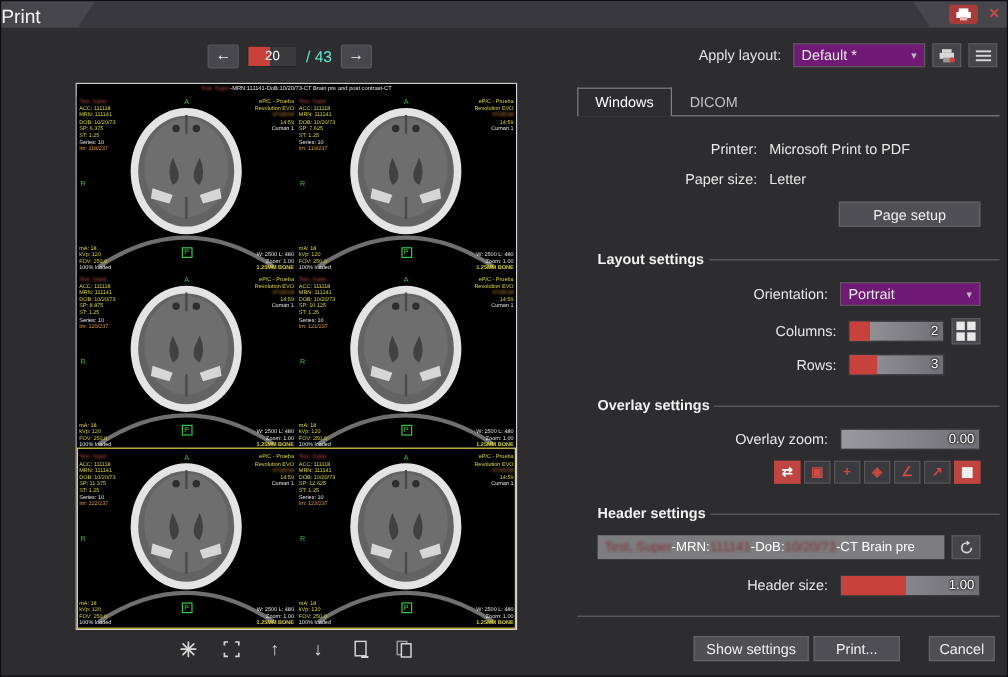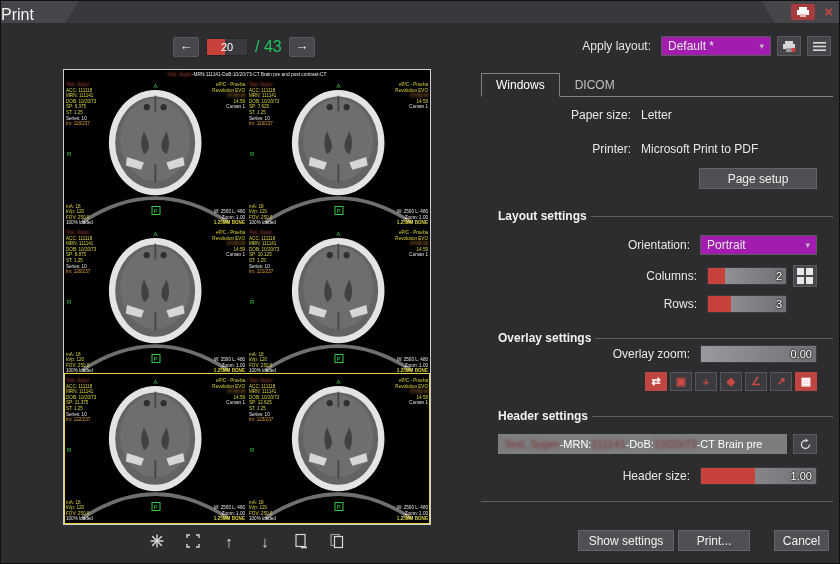--- a/index.html
+++ b/index.html
@@ -13,24 +13,24 @@
   .tb-btns{position:absolute;right:6px;top:3px;display:flex;align-items:center;gap:9px;}
   .tb-redicon{width:24px;height:16px;background:#a83c3c;border-radius:2px;display:flex;align-items:center;justify-content:center;}
   .tb-close{color:#c24a47;font-size:15px;font-weight:bold;line-height:16px;cursor:default;}
   
   .pagination{position:absolute;left:172px;top:36px;display:flex;align-items:center;gap:7px;}
   .nav-btn{width:24px;height:18px;background:#47474c;border:1px solid #57575c;border-radius:2px;
            color:#eee;text-align:center;line-height:16px;font-size:13px;}
   .page-slider{width:40px;height:16px;background:#3a3a3e;border:1px solid #27272a;position:relative;}
   .page-slider .fill{position:absolute;left:0;top:0;bottom:0;background:#c9413b;}
   .page-slider .val{position:relative;text-align:center;font-size:11px;line-height:16px;color:#fff;}
-  .page-total{font-size:16px;color:#22c55e;}
+  .page-total{font-size:13px;color:#5eead4;}
   .apply{position:absolute;top:35px;right:8px;display:flex;align-items:center;gap:6px;}
   .apply-label{font-size:12px;color:#e4e4e4;margin-right:4px;}
-  .select{height:20px;background:#a21caf;border:1px solid #5a5a5e;display:flex;align-items:center;
+  .select{height:20px;background:#701a75;border:1px solid #5a5a5e;display:flex;align-items:center;
           justify-content:space-between;padding:0 6px;font-size:12px;color:#e8e8e8;box-sizing:border-box;}
   .apply .select{width:110px;}
   .chev{color:#bbb;font-size:9px;margin-left:6px;}
   .icon-btn{width:24px;height:20px;background:#45454a;border:1px solid#5a5a5e;display:flex;align-items:center;justify-content:center;box-sizing:border-box;}
   
   .page{position:absolute;left:62px;top:68px;width:368px;height:456px;background:#000;border:1px solid #cfcfcf;box-sizing:border-box;}
   .page-header{height:10px;text-align:center;font-size:4.8px;line-height:9px;color:#e8e8e8;white-space:nowrap;overflow:hidden;}
   .cells{display:grid;grid-template-columns:1fr 1fr;grid-template-rows:repeat(3,1fr);height:444px;}
   .cell{position:relative;overflow:hidden;background:#000;}
   .brain{position:absolute;left:4%;top:2%;width:92%;height:96%;}
@@ -77,21 +77,21 @@
   .slider{height:18px;background:linear-gradient(to right,#9a9a9e,#707074);position:relative;box-sizing:border-box;border:1px solid #3a3a3e;}
   .slider .fill{position:absolute;left:0;top:0;bottom:0;background:#c9413b;}
   .slider .sval{position:absolute;right:4px;top:0;bottom:0;display:flex;align-items:center;color:#fff;font-size:11px;text-shadow:0 0 2px #000,0 0 2px #000;}
   .r-cols{margin-top:10px;}
   .r-cols .slider{width:80px;}
   .grid-btn{width:24px;height:22px;background:#47474c;border:1px solid #5a5a5e;margin-left:6px;margin-right:16px;display:flex;align-items:center;justify-content:center;box-sizing:border-box;}
   .grid4{display:grid;grid-template-columns:7px 7px;grid-template-rows:7px 7px;gap:2px;}
   .grid4 span{background:#e8e8e8;}
   .r-rows{margin-top:8px;}
   .r-rows .slider{width:80px;margin-right:46px;}
-  .r-ozoom{margin-top:0;}
+  .r-ozoom{margin-top:12px;}
   .r-ozoom .slider{width:117px;margin-right:16px;}
   .r-oicons{margin-top:9px;display:flex;justify-content:flex-end;gap:3px;padding-right:16px;}
   .ovl-btn{width:22px;height:19px;background:#3b3b3f;border:1px solid #55555a;color:#cf4a42;
            display:flex;align-items:center;justify-content:center;font-size:11px;font-weight:bold;box-sizing:border-box;}
   .ovl-btn.act{background:#bf4640;border-color:#bf4640;color:#fff;}
   .r-hfield{margin-top:11px;display:flex;align-items:center;padding-left:17px;padding-right:16px;}
   .hfield{flex:1;height:20px;background:#7d7d80;color:#fff;font-size:11px;line-height:20px;padding:0 6px;
           white-space:nowrap;overflow:hidden;box-sizing:border-box;}
   .redact2{color:#7e2e2e;filter:blur(1.5px);}
   .refresh-btn{width:24px;height:20px;background:#45454a;border:1px solid #5a5a5e;margin-left:6px;
@@ -482,27 +482,27 @@
       </svg>
     </div>
   </div>
 
   <div class="rp">
     <div class="tabs">
       <div class="tab sel">Windows</div>
       <div class="tab">DICOM</div>
     </div>
 
+    <div class="row r-printer">
+      <div class="lbl">Printer:</div>
+      <div class="val-text">Microsoft Print to PDF</div>
+    </div>
     <div class="row r-paper">
       <div class="lbl">Paper size:</div>
       <div class="val-text">Letter</div>
-    </div>
-    <div class="row r-printer">
-      <div class="lbl">Printer:</div>
-      <div class="val-text">Microsoft Print to PDF</div>
     </div>
     <div class="row r-pagesetup">
       <div class="btn pagesetup">Page setup</div>
     </div>
 
     <div class="sec s1">
       <span class="sec-title">Layout settings</span>
       <span class="line"></span>
     </div>
     <div class="row r-orient">

